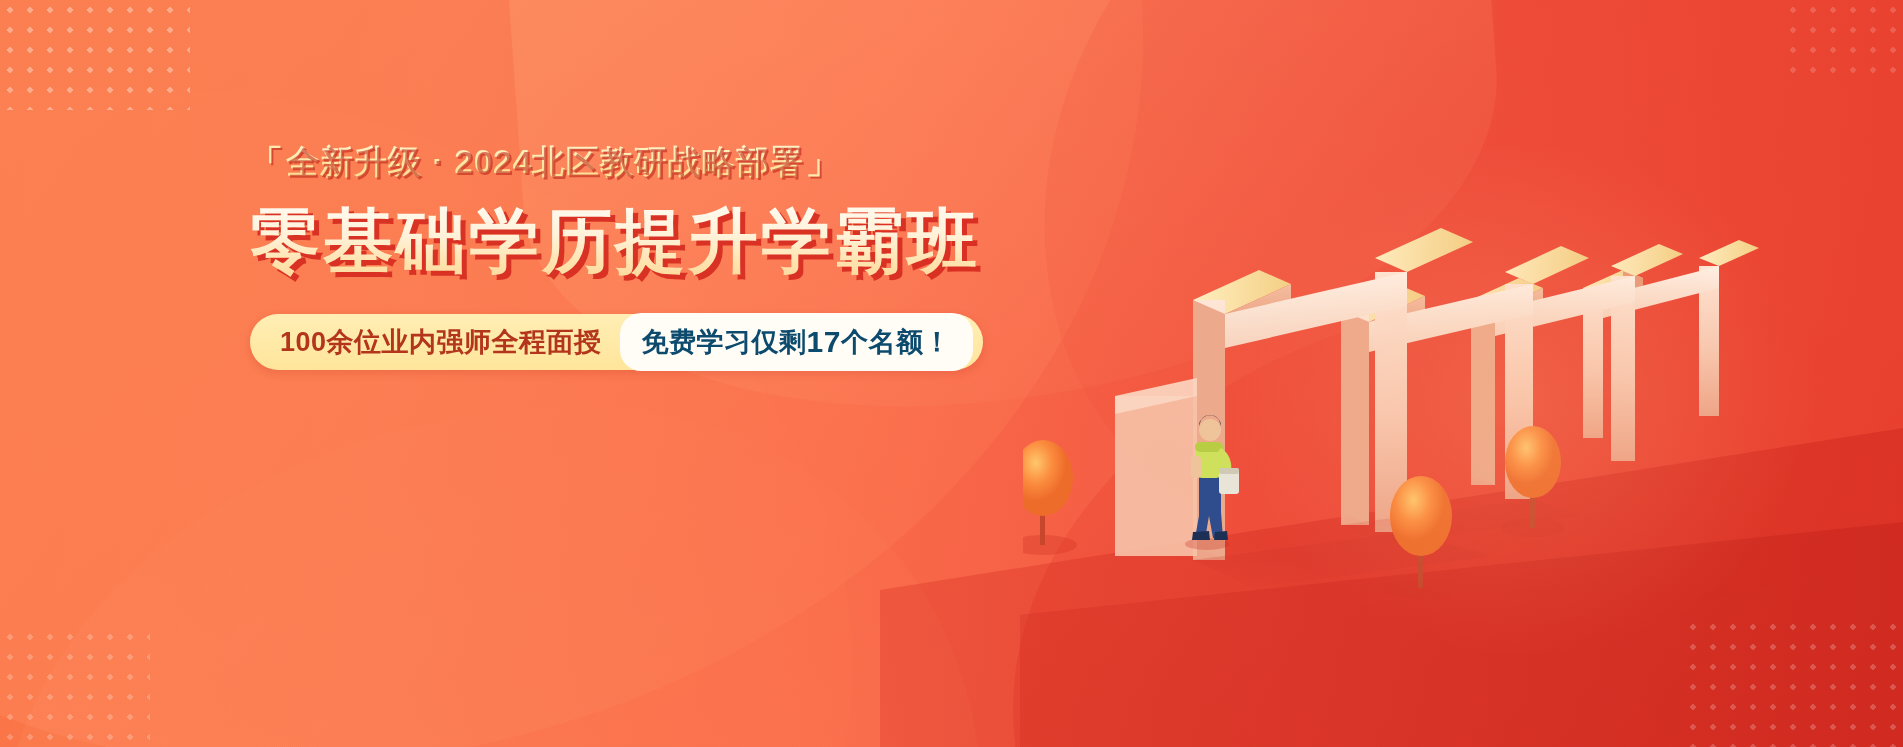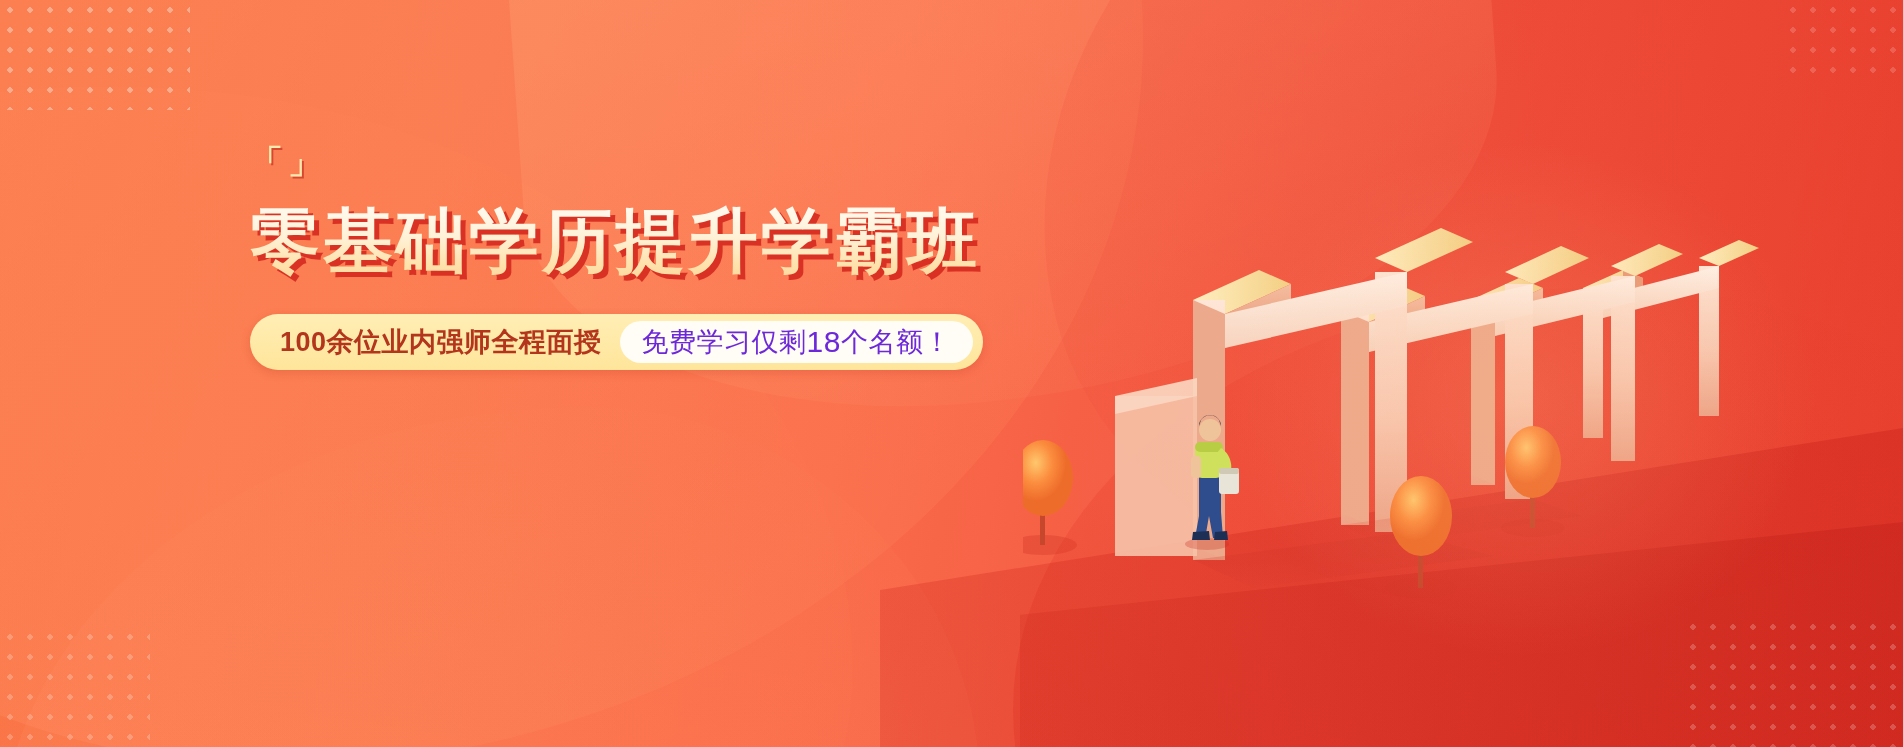--- a/index.html
+++ b/index.html
@@ -130,25 +130,25 @@
     padding:0 10px 0 30px;
     box-shadow:0 3px 10px rgba(170,30,20,.18);
   }
   .pill-left{
     font-size:27px; font-weight:bold; letter-spacing:.5px;
     color:#b3351c; white-space:nowrap;
     padding-right:18px;
   }
   .pill-right{
     display:flex; align-items:center;
-    height:42px; border-radius:21px;
+    height:58px; border-radius:21px;
     background:#fffdf6;
     padding:0 22px;
-    font-size:27px; font-weight:normal; letter-spacing:.5px;
-    color:#6d28d9; white-space:nowrap;
+    font-size:27px; font-weight:bold; letter-spacing:.5px;
+    color:#0c4a6e; white-space:nowrap;
   }
   .pill-right .num{ font-size:30px; }
 
   
   .scene{ position:absolute; right:0; top:0; width:880px; height:747px; }
 
   .glow{
     position:absolute; right:60px; top:120px;
     width:640px; height:560px;
     background:radial-gradient(ellipse at center,rgba(255,180,130,.22),rgba(255,160,110,0) 65%);
@@ -286,29 +286,30 @@
       </g>
     </svg>
   </div>
 
   <div class="glow"></div>
 
   <div class="content">
 
     <div class="subtitle">
       <span class="brk l">「</span>
+      <span class="sub-main">全新升级 · 2024北区教研战略部署</span>
       <span class="brk r">」</span>
     </div>
 
     <div class="headline">零基础学历提升学霸班</div>
 
     <div class="pillrow">
       <span class="pill-left">100余位业内强师全程面授</span>
       <span class="pill-right">
         <span>免费学习仅剩</span>
-          <span class="num">18</span>
+          <span class="num">17</span>
           <span>个名额！</span>
       </span>
     </div>
 
   </div>
 
 </div>
 
 </body></html>

